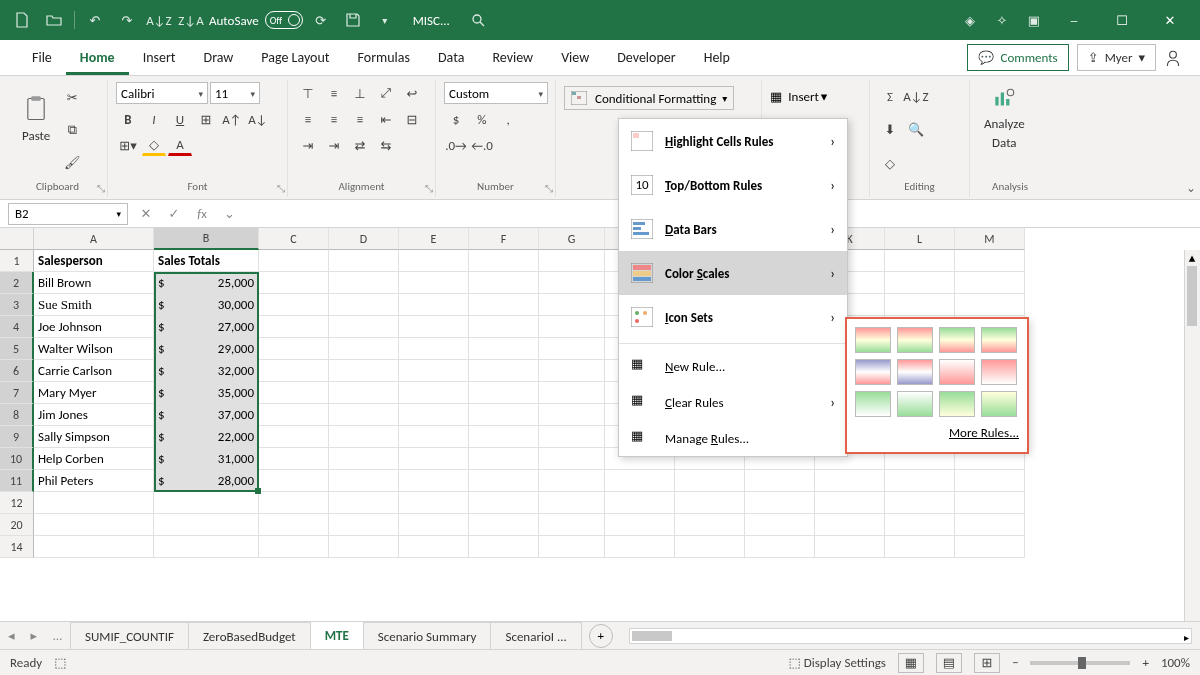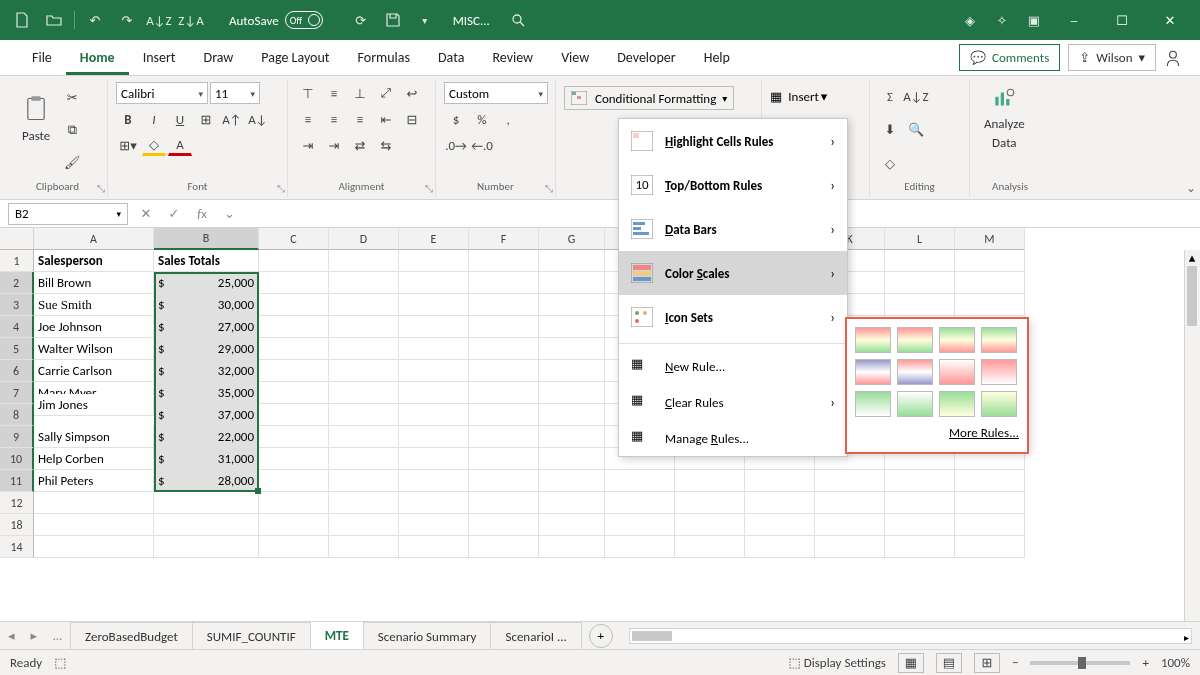--- a/index.html
+++ b/index.html
@@ -1,20 +1,20 @@
 <!DOCTYPE html>
 <html><head>
 <meta charset="utf-8">
 <style>
 *{box-sizing:border-box;margin:0;padding:0;font-family:"Segoe UI",Calibri,sans-serif;font-size:13px;user-select:none}
 body{width:1200px;height:675px;background:#fff;overflow:hidden;position:relative;display:flex;flex-direction:column}
 .titlebar{height:40px;background:#217346;display:flex;align-items:center;padding:0 8px;gap:4px;color:#fff}
 .titlebar .icon-btn{width:28px;height:28px;display:flex;align-items:center;justify-content:center;color:#fff;opacity:.85}
 .titlebar .sep{width:1px;height:18px;background:rgba(255,255,255,.3);margin:0 2px}
-.titlebar .autosave{display:flex;align-items:center;gap:6px;margin:0 20px;font-size:13px}
+.titlebar .autosave{display:flex;align-items:center;gap:6px;margin:0 0;font-size:13px}
 .switch{width:38px;height:18px;border:1px solid #fff;border-radius:9px;display:flex;align-items:center;padding:0 2px}
 .switch .knob{width:12px;height:12px;border:1px solid #fff;border-radius:50%;margin-left:auto}
 .switch .off{font-size:10px;margin:0 2px}
 .titlebar .spacer{flex:1}
 .titlebar .doc{font-size:13px;margin:0 10px}
 .titlebar .win-btn{width:44px;height:40px;display:flex;align-items:center;justify-content:center}
 .tabbar{height:36px;background:#fff;display:flex;align-items:flex-end;padding:0 8px 0 18px;gap:0;border-bottom:1px solid #d4d4d4}
 .tabbar .tab{padding:8px 14px 9px;font-size:14px;color:#222;cursor:pointer}
 .tabbar .tab.active{font-weight:600;border-bottom:3px solid #217346;padding-bottom:6px;color:#217346}
 .tabbar .right{margin-left:auto;display:flex;align-items:center;gap:8px;padding-bottom:4px}
@@ -147,21 +147,21 @@
   <div class="tab">Draw</div>
   <div class="tab">Page Layout</div>
   <div class="tab">Formulas</div>
   <div class="tab">Data</div>
   <div class="tab">Review</div>
   <div class="tab">View</div>
   <div class="tab">Developer</div>
   <div class="tab">Help</div>
   <div class="right">
     <div class="comments-btn">💬 <span>Comments</span></div>
-    <div class="share-btn">⇪ <span>Wilson</span> ▾</div>
+    <div class="share-btn">⇪ <span>Myer</span> ▾</div>
     <div style="width:28px;text-align:center">
         <svg width="18" height="18" viewBox="0 0 16 16">
           <circle cx="8" cy="5" r="3" fill="none" stroke="#444"></circle>
           <path d="M3 15c0-3 2-5 5-5s5 2 5 5" fill="none" stroke="#444"></path>
         </svg>
       </div>
   </div>
 </div>
 
 <div class="ribbon">
@@ -360,21 +360,21 @@
       <div class="rh sel">3</div>
       <div class="rh sel">4</div>
       <div class="rh sel">5</div>
       <div class="rh sel">6</div>
       <div class="rh sel">7</div>
       <div class="rh sel">8</div>
       <div class="rh sel">9</div>
       <div class="rh sel">10</div>
       <div class="rh sel">11</div>
       <div class="rh">12</div>
-      <div class="rh">18</div>
+      <div class="rh">20</div>
       <div class="rh">14</div>
     </div>
   <div class="cells" id="cells" style="position:absolute;left:34px;top:22px;right:16px;bottom:0">
       <div class="cell hdr" style="left: 0px; top: 0px; width: 120px;">Salesperson</div>
       <div class="cell hdr" style="left: 120px; top: 0px; width: 105px;">Sales Totals</div>
       <div class="cell " style="left: 0px; top: 22px; width: 120px;">Bill Brown</div>
       <div class="cell sel curr" style="left: 120px; top: 22px; width: 105px;">
         <span style="margin-right:auto">$</span>
         <span>25,000</span>
       </div>
@@ -396,21 +396,21 @@
       <div class="cell " style="left: 0px; top: 110px; width: 120px;">Carrie Carlson</div>
       <div class="cell sel curr" style="left: 120px; top: 110px; width: 105px;">
         <span style="margin-right:auto">$</span>
         <span>32,000</span>
       </div>
       <div class="cell " style="left: 0px; top: 132px; width: 120px;">Mary Myer</div>
       <div class="cell sel curr" style="left: 120px; top: 132px; width: 105px;">
         <span style="margin-right:auto">$</span>
         <span>35,000</span>
       </div>
-      <div class="cell " style="left: 0px; top: 144px; width: 120px;">Jim Jones</div>
+      <div class="cell " style="left: 0px; top: 154px; width: 120px;">Jim Jones</div>
       <div class="cell sel curr" style="left: 120px; top: 154px; width: 105px;">
         <span style="margin-right:auto">$</span>
         <span>37,000</span>
       </div>
       <div class="cell " style="left: 0px; top: 176px; width: 120px;">Sally Simpson</div>
       <div class="cell sel curr" style="left: 120px; top: 176px; width: 105px;">
         <span style="margin-right:auto">$</span>
         <span>22,000</span>
       </div>
       <div class="cell " style="left: 0px; top: 198px; width: 120px;">Help Corben</div>
@@ -681,22 +681,22 @@
     <div class="cs"></div>
     <div class="cs"></div>
   </div>
   <div class="more-rules"><u>M</u>ore Rules...</div>
 </div>
 
 <div class="sheet-tabs">
   <div class="nav">◂</div>
   <div class="nav">▸</div>
   <div class="nav">…</div>
+  <div class="stab dim">SUMIF_COUNTIF</div>
   <div class="stab dim">ZeroBasedBudget</div>
-  <div class="stab dim">SUMIF_COUNTIF</div>
   <div class="stab active">MTE</div>
   <div class="stab dim">Scenario Summary</div>
   <div class="stab dim">ScenarioI ...</div>
   <div class="stab-add">+</div>
   <div class="hscroll">
       <div style="position:absolute;left:2px;top:2px;font-size:10px">◂</div>
       <div class="thumb"></div>
       <div style="position:absolute;right:2px;top:2px;font-size:10px">▸</div>
     </div>
 </div>

